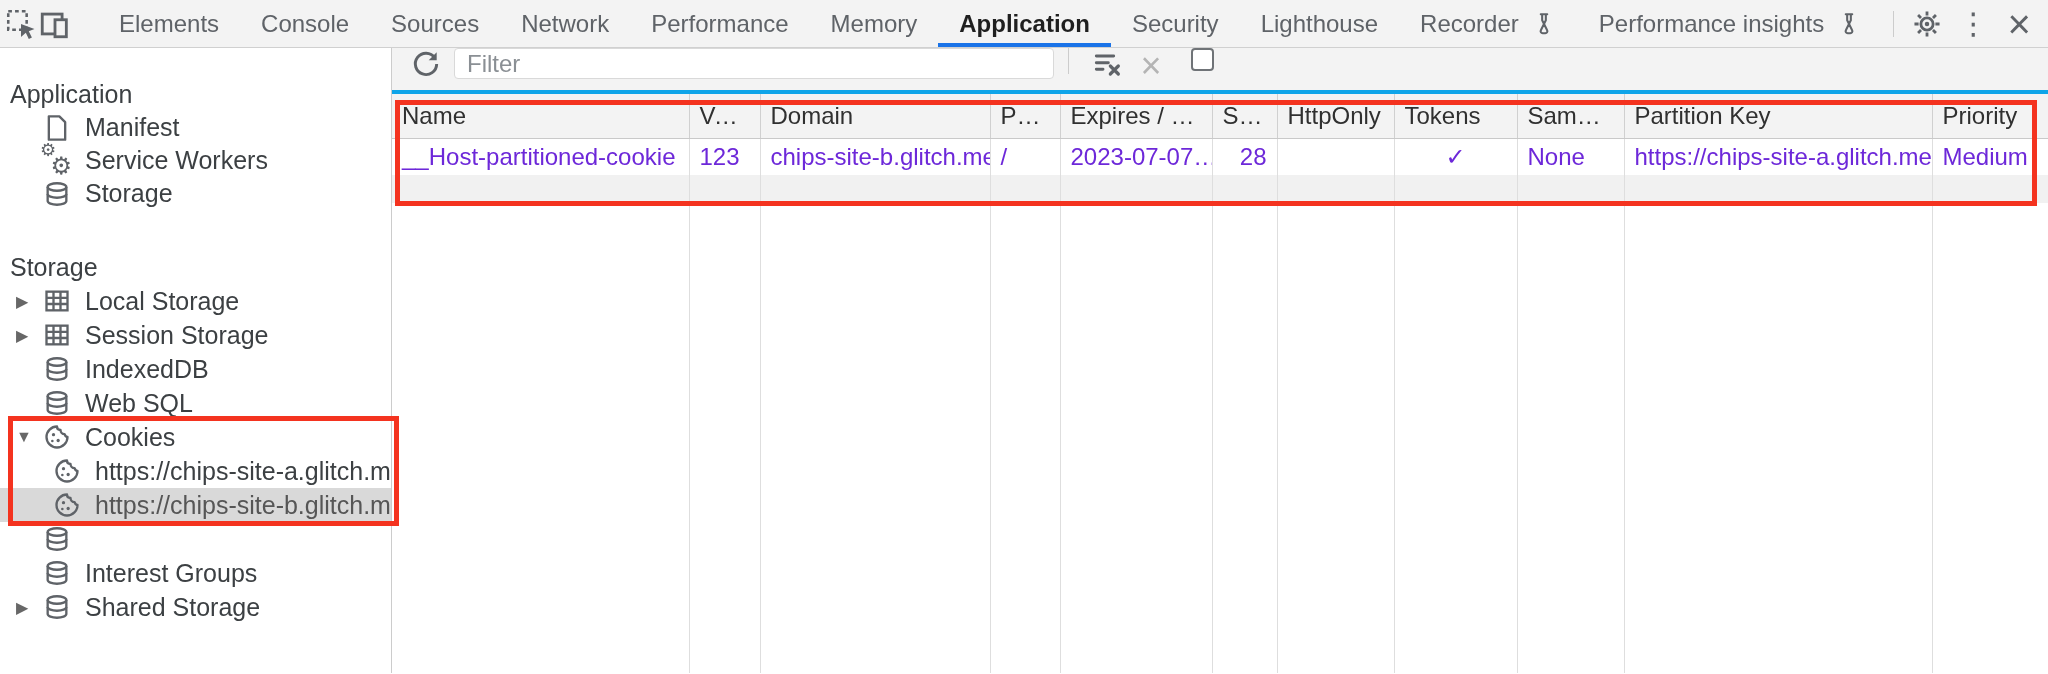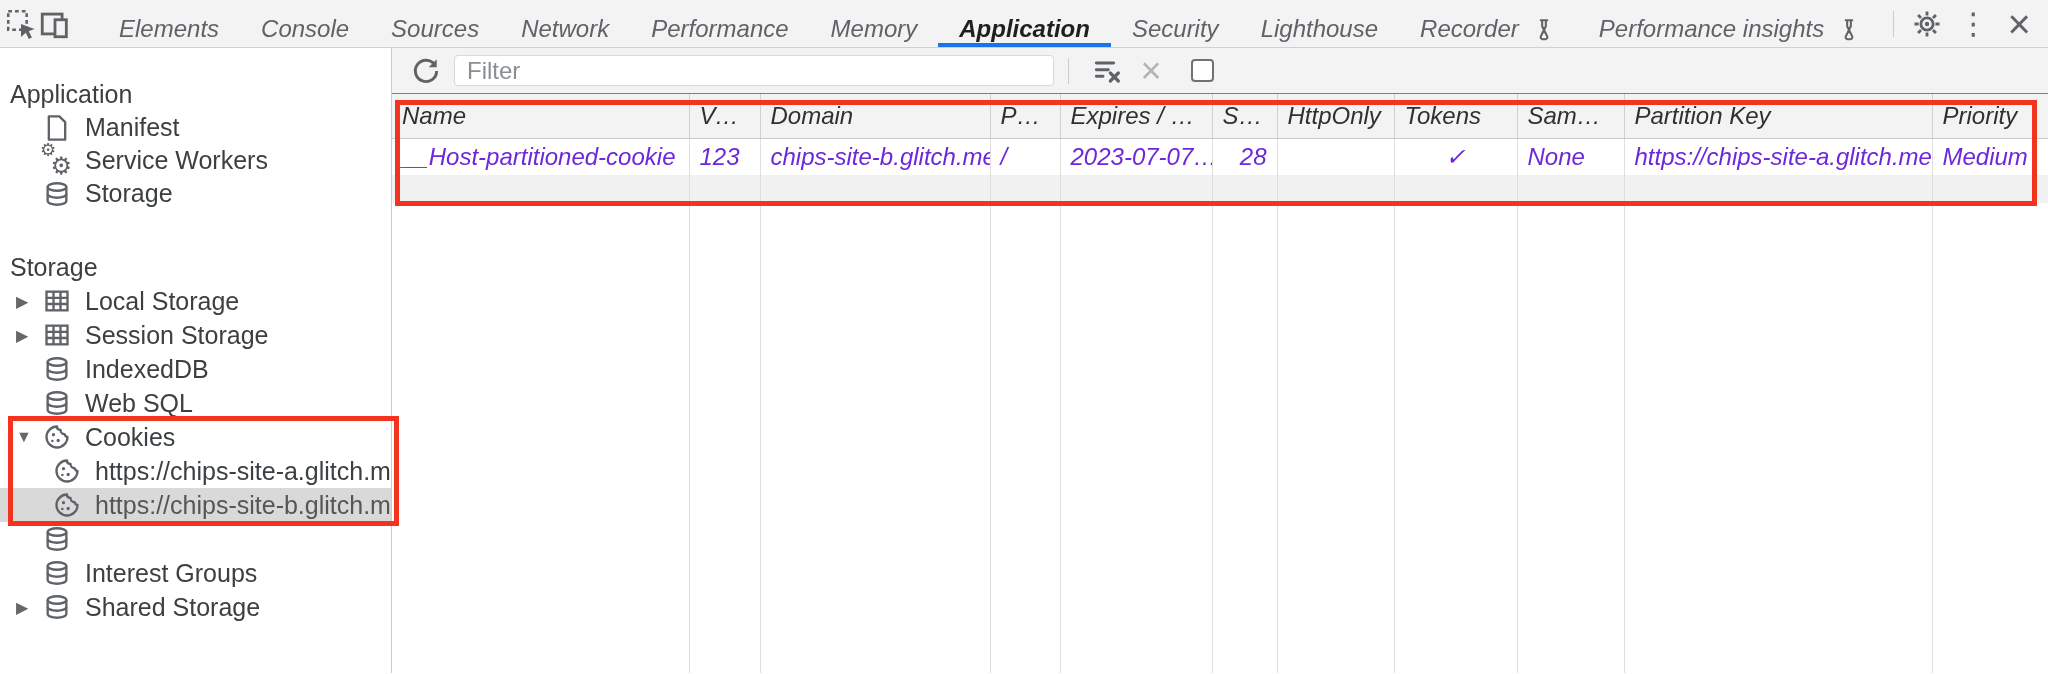--- a/index.html
+++ b/index.html
@@ -11,22 +11,22 @@
   }
   
   .tabbar {
     height:48px; background:#f3f3f3; border-bottom:1px solid #d0d0d0;
     display:flex; align-items:stretch; font-size:24px; color:#5f6368;
   }
   .tb-icon-btn { width:52px; display:flex; align-items:center; justify-content:center; }
   .tb-sep { width:1px; background:#ccc; margin:10px 8px; }
   .tabs { display:flex; align-items:stretch; margin-left:10px; }
   .tab {
-    padding:0 21px; display:flex; align-items:flex-end; gap:10px;
-    border-bottom:4px solid transparent; padding-top:4px; white-space:nowrap; cursor:default;font-style:italic;
+    padding:0 21px; display:flex; align-items:center; gap:10px;
+    border-bottom:4px solid transparent; padding-top:4px; white-space:nowrap; cursor:default;
   }
   .tab.active { color:#1f1f1f; font-weight:bold; border-bottom-color:#1a73e8; }
   .tab .flask { margin-left:2px; }
   .tabbar-right { margin-left:auto; display:flex; align-items:center; padding-right:14px; }
   .glyph-btn {
     width:46px; height:40px; display:flex; align-items:center; justify-content:center;
     color:#5f6368;
   }
   .kebab { font-size:30px; letter-spacing:0; }
   .close-x { font-size:40px; line-height:1; }
@@ -43,41 +43,41 @@
   .arrow-slot { width:26px; font-size:16px; color:#676767; text-align:left; flex:none; }
   .tree-icon { width:30px; height:30px; flex:none; margin-right:13px; display:flex; align-items:center; justify-content:center; position:relative; }
   .side-item.child { padding-left:52px; }
   .side-item.selected { background:#d9d9d9; color:#565656; }
   .label { white-space:nowrap; }
   .sw-gear-big { position:absolute; right:0; bottom:-4px; font-size:24px; color:#5f6368; font-family:"DejaVu Sans", sans-serif;}
   .sw-gear-small { position:absolute; left:-2px; top:-7px; font-size:18px; color:#5f6368; font-family:"DejaVu Sans", sans-serif;}
   
   .main { flex:1; display:flex; flex-direction:column; min-width:0; background:#fff; }
   .pane-toolbar {
-    height:46px; background:#f3f3f3; border-bottom:1px solid #0ea5e9;
-    display:flex; align-items:center; padding-left:14px; flex:none;
+    height:46px; background:#f3f3f3; border-bottom:4px solid #0ea5e9;
+    display:flex; align-items:flex-start; padding-left:14px; flex:none;
   }
   .refresh-btn { width:40px; display:flex; justify-content:center; margin-right:8px; }
   .filter-input {
     width:600px; height:31px; border:1px solid #d9d9d9; border-radius:4px;
     font-size:24px; font-family:"Liberation Sans", sans-serif; color:#333;
     padding:0 12px; outline:none; background:#fff;
   }
   .filter-input::placeholder { color:#8a8f94; }
   .ptb-sep { width:1px; height:26px; background:#ccc; margin:0 16px 0 14px; }
   .ptb-icon { width:44px; display:flex; justify-content:center; align-items:center; }
   .x-disabled { color:#b4b4b4; font-size:36px; line-height:1; }
   .checkbox {
     width:23px; height:23px; border:2px solid #6f7377; border-radius:4px; background:#fff;
     margin:0 12px 0 18px; flex:none;
   }
   .cb-label { font-size:24px; color:#1f1f1f; white-space:nowrap; }
   
   .grid-wrap { flex:1; overflow:hidden; }
-  table.dg { width:100%; border-collapse:collapse; table-layout:fixed; font-size:24px;font-style:italic; }
+  table.dg { width:100%; border-collapse:collapse; table-layout:fixed; font-size:24px; }
   .dg th {
     background:#f3f3f3; font-weight:normal; text-align:left; height:44px;
     padding:0 10px; border-right:1px solid #d0d0d0; border-bottom:1px solid #c9c9c9;
     overflow:hidden; white-space:nowrap; text-overflow:ellipsis; color:#303030;
   }
   .dg td {
     height:37px; padding:0 10px; border-right:1px solid #dedede;
     overflow:hidden; white-space:nowrap; color:#6d28d9; background:#fff;
   }
   .dg th:last-child, .dg td:last-child { border-right:none; }

